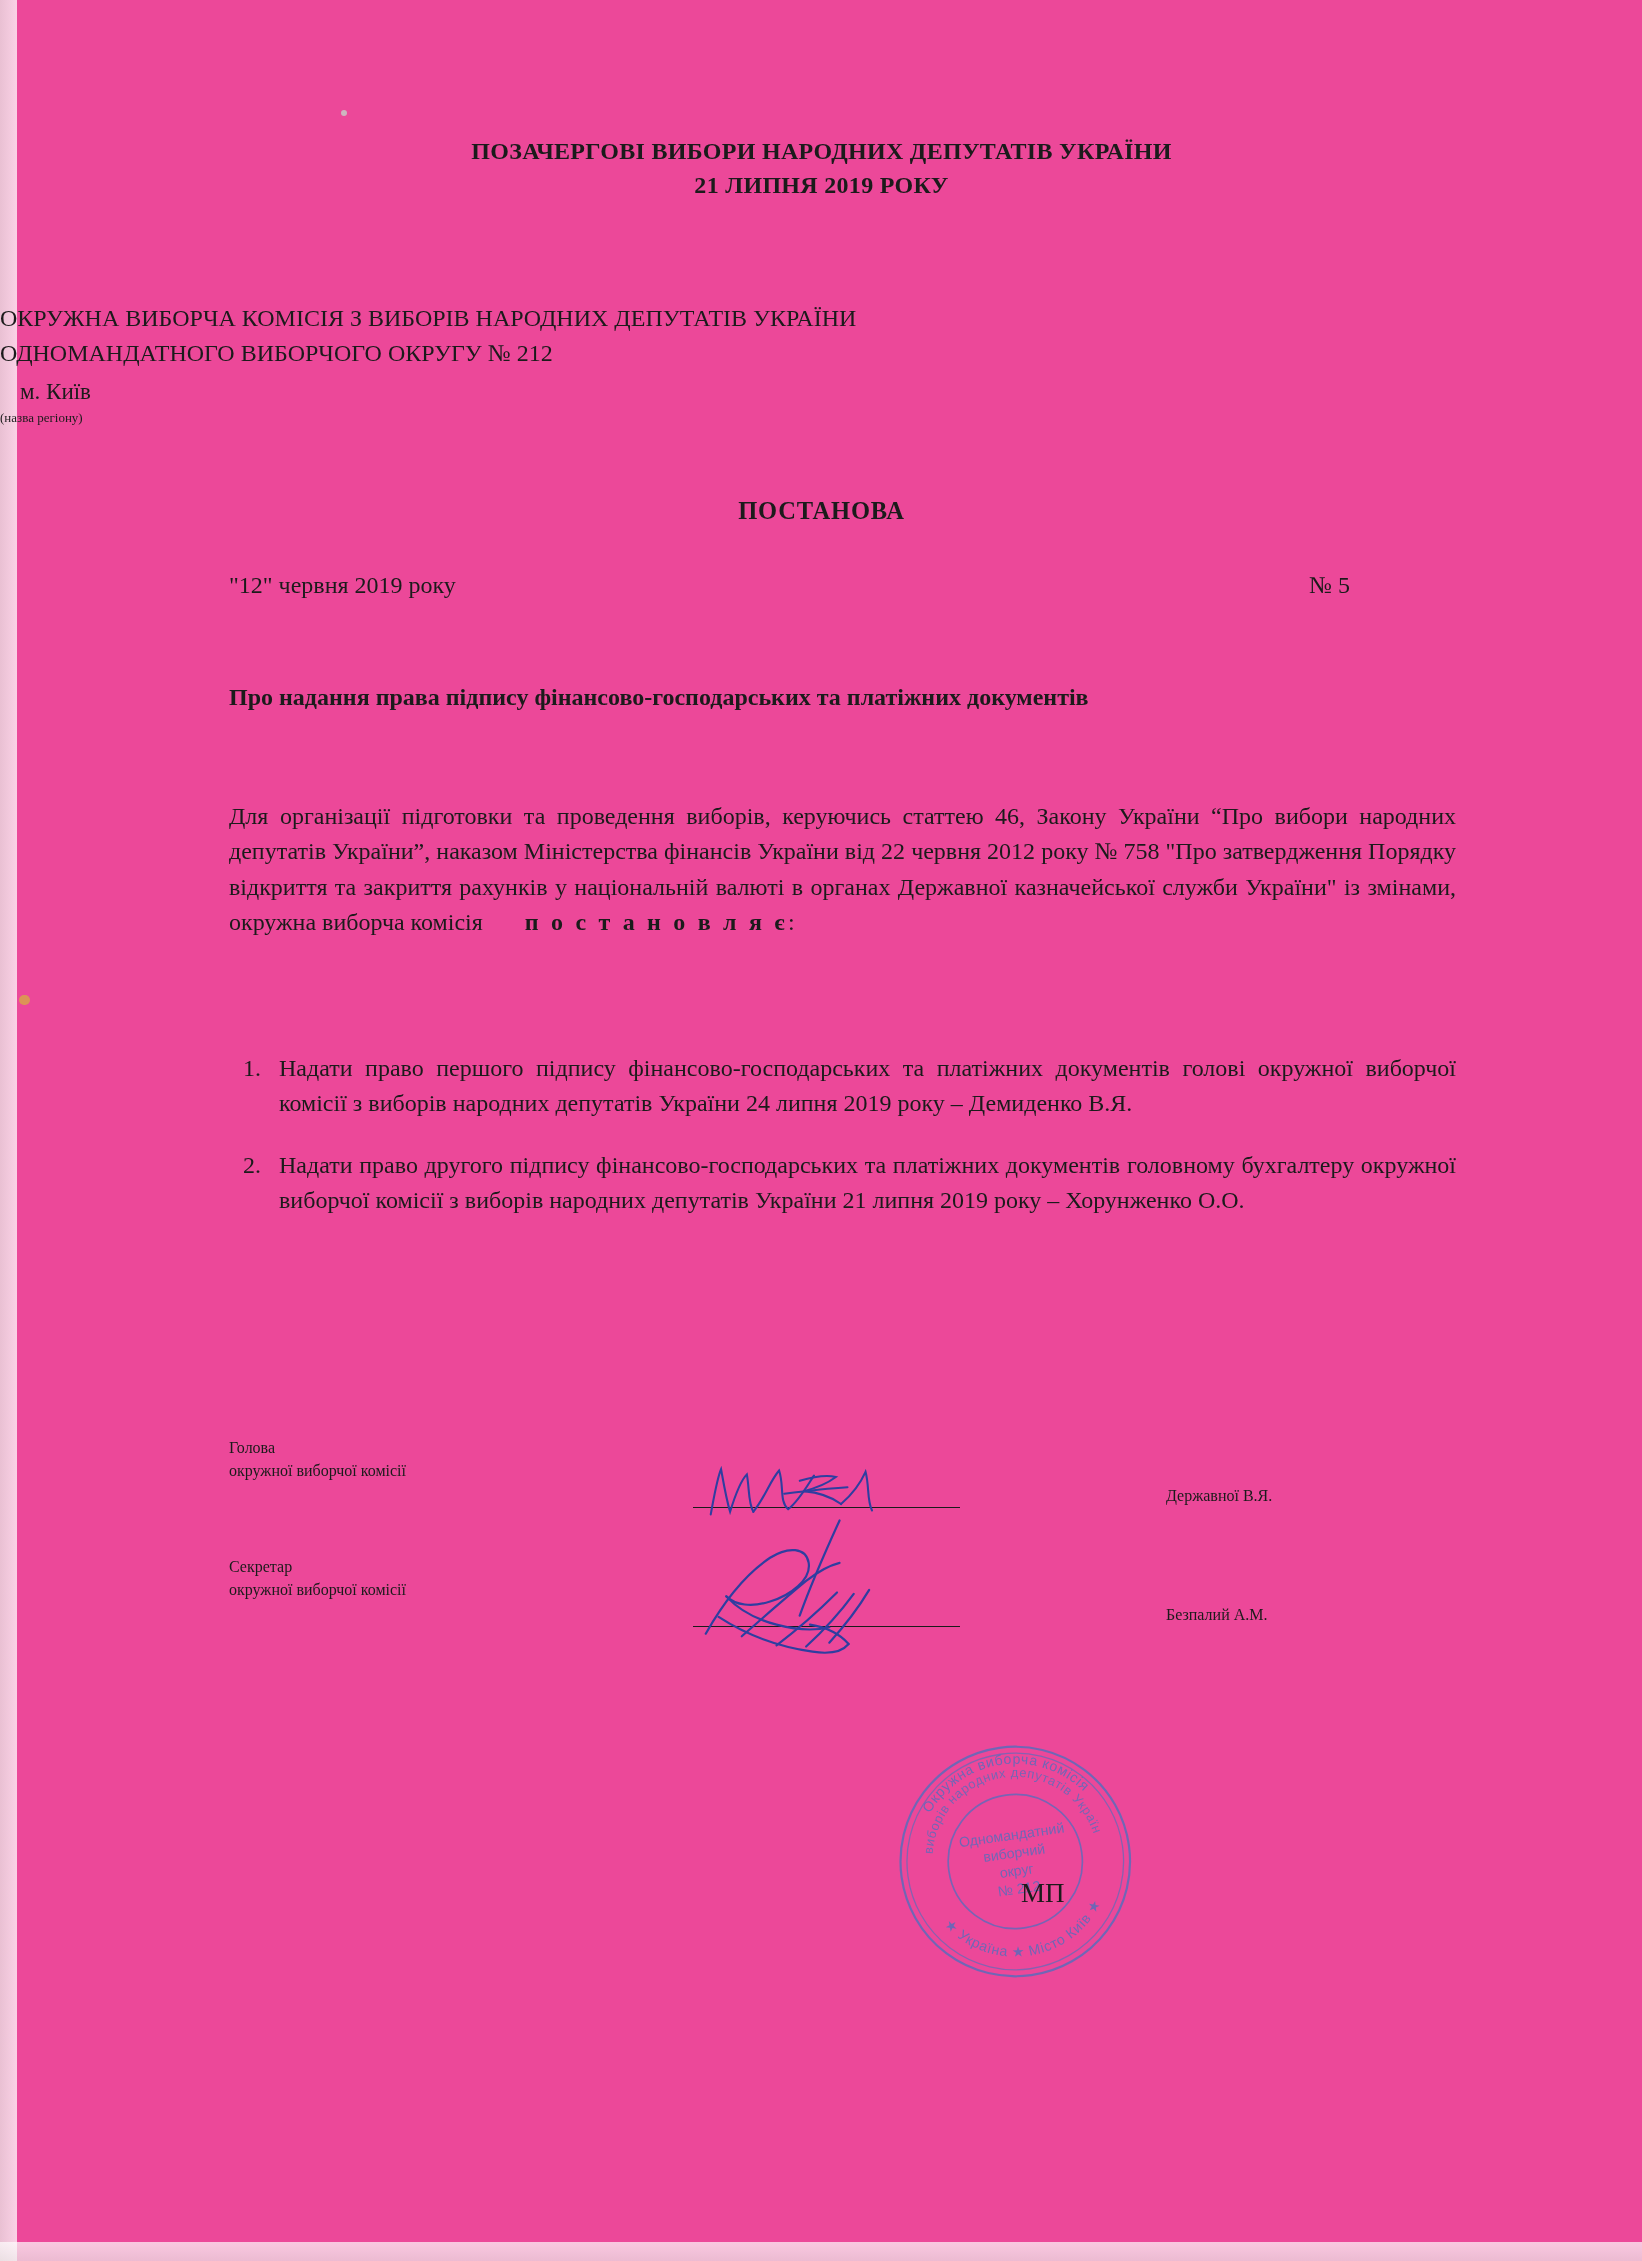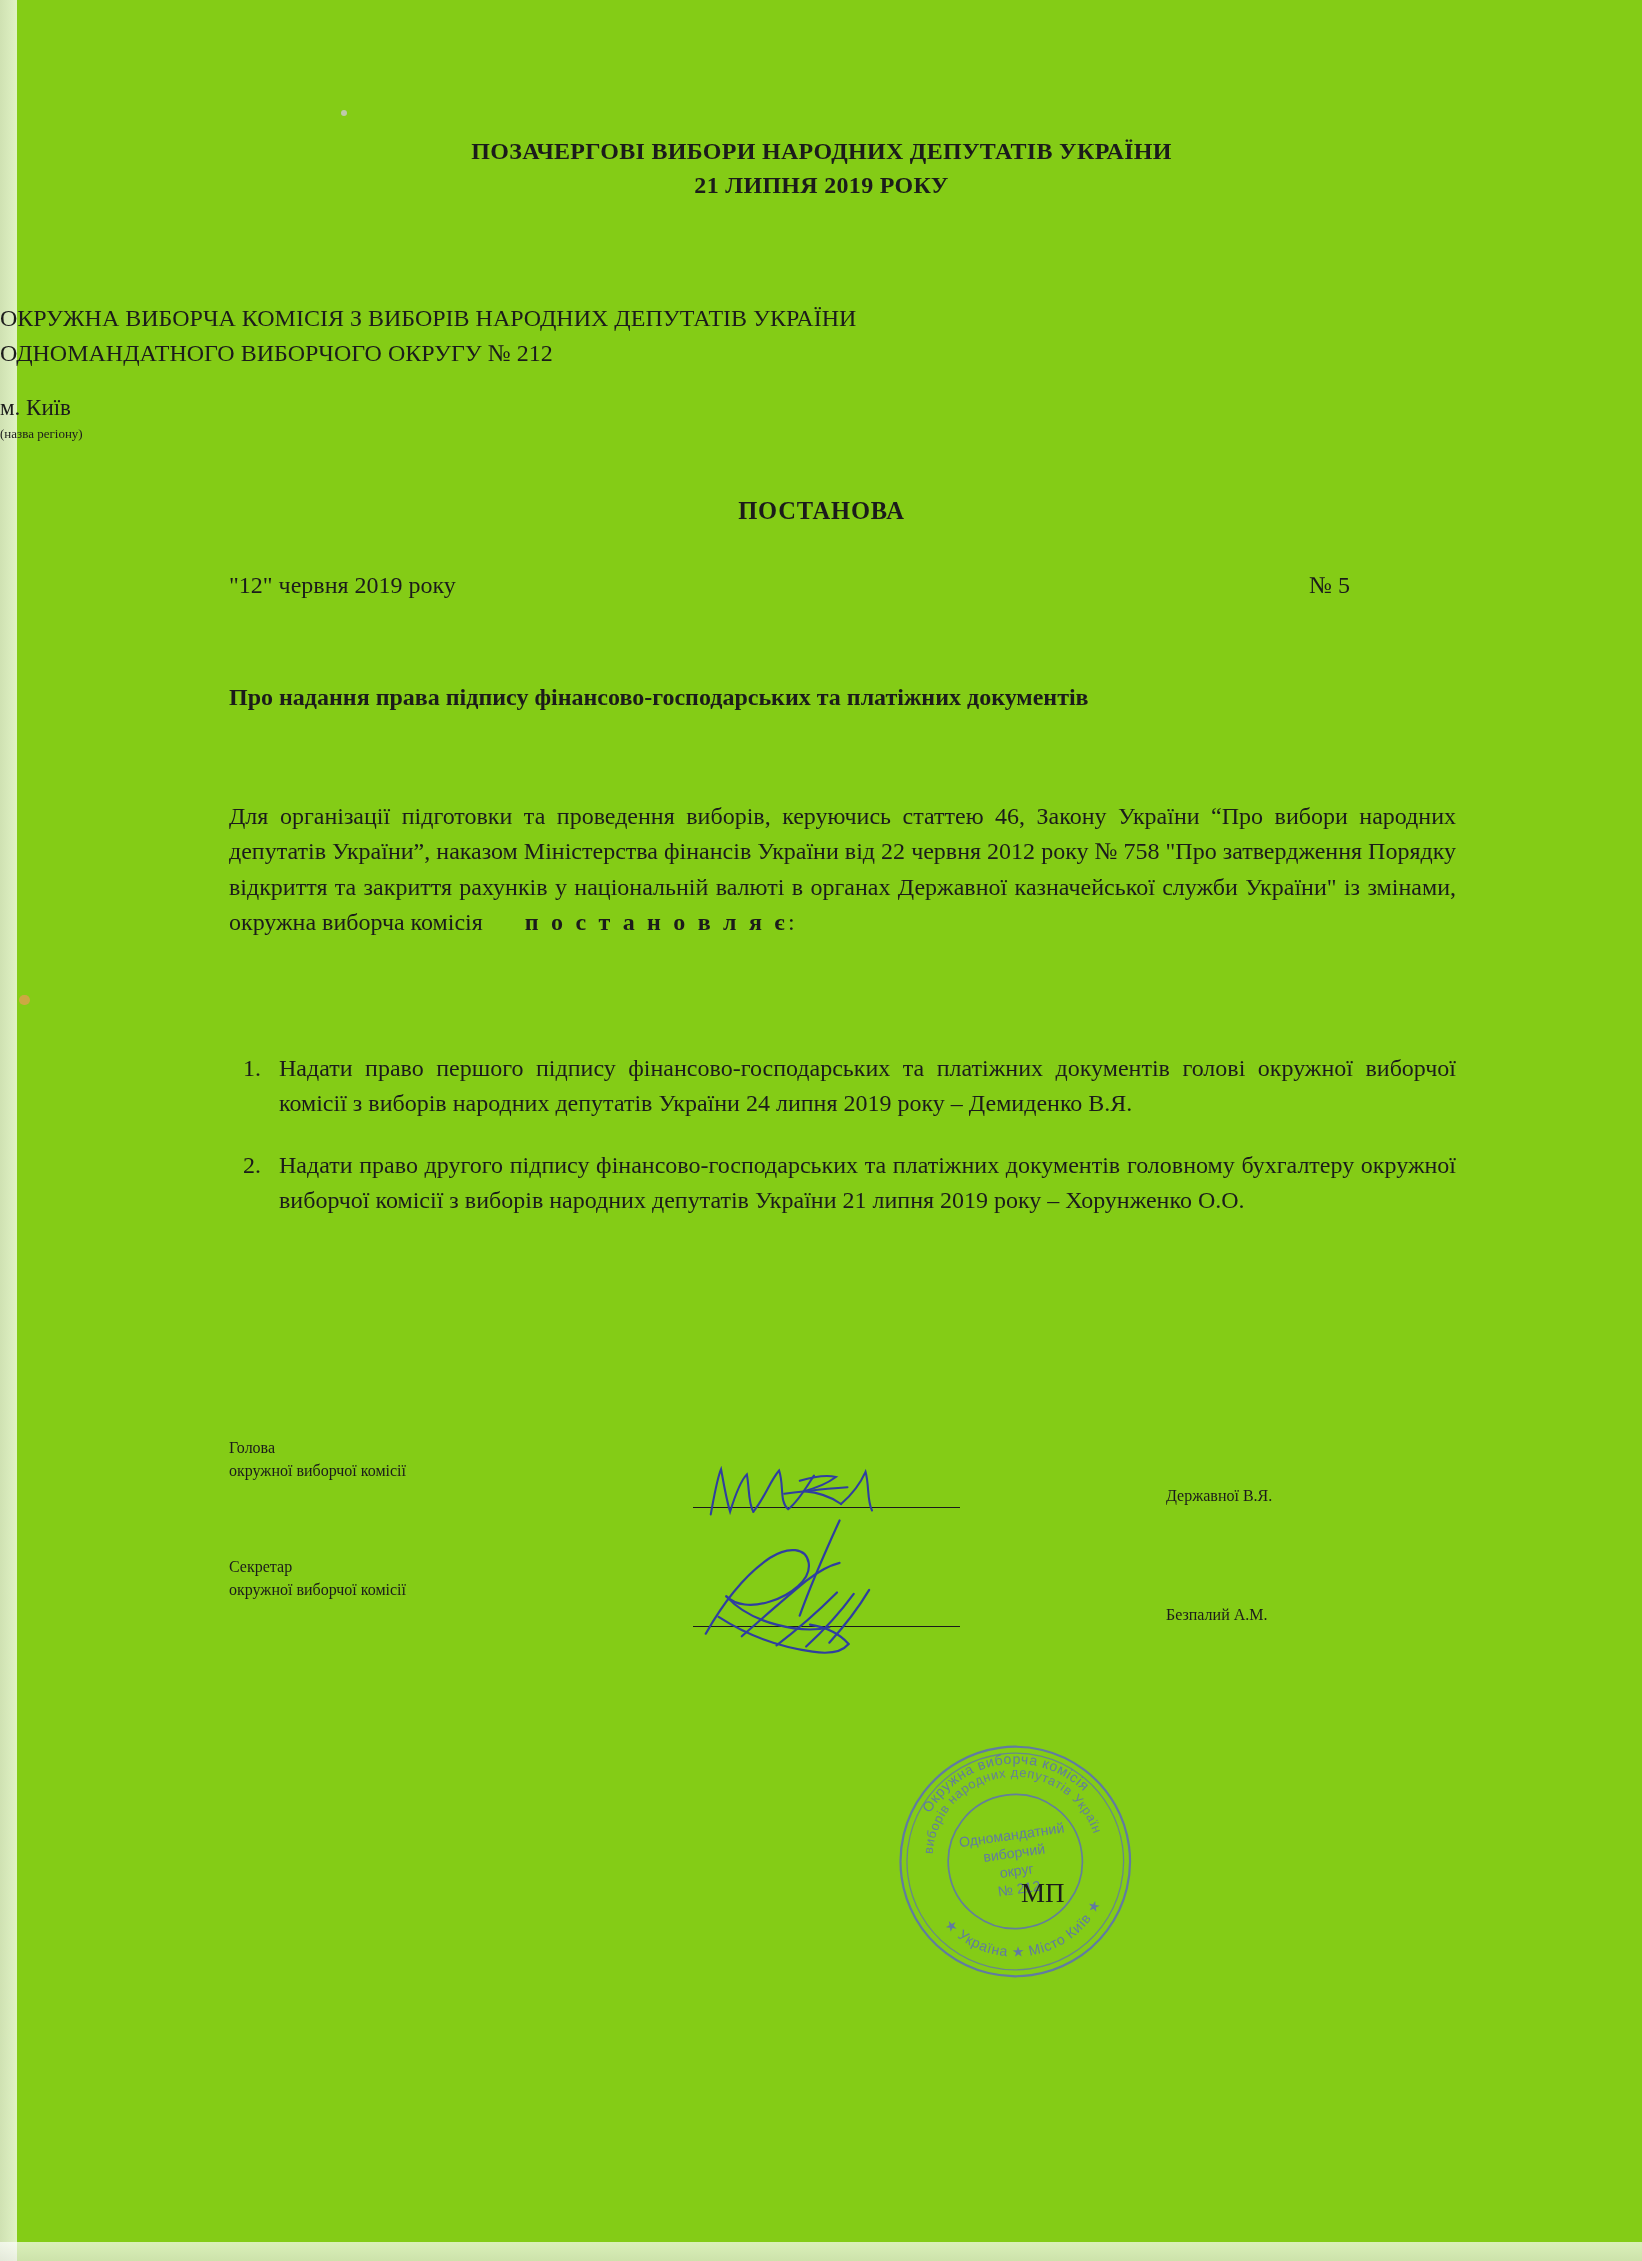--- a/index.html
+++ b/index.html
@@ -9,21 +9,21 @@
   }
   body {
     font-family: "Liberation Serif", serif;
     color: #1b1b1b;
   }
   .page {
     position: relative;
     width: 1643px;
     height: 2261px;
     margin: 0 auto;
-    background: #84cc16;
+    background: #ec4899;
     overflow: hidden;
   }
   
   .scan-edge-left {
     position: absolute;
     top: 0; left: 0;
     width: 17px; height: 100%;
     background: linear-gradient(to right, #e8e8e6 0%, #ffffff 100%);
     opacity: .75;
   }
@@ -60,21 +60,22 @@
   .org-block {
     position: absolute;
     top: 301px;
     left: 0;
     width: 100%;
     font-size: 24px;
     line-height: 1.45;
   }
   .city {
     font-size: 23px;
-    margin-top: 20px;
+    margin-top: 4px;
+    padding-left: 20px;
   }
   .region-note {
     font-size: 13px;
     margin-top: 1.3px;
   }
   .doc-type {
     position: absolute;
     top: 497px;
     left: 0;
     width: 100%;

